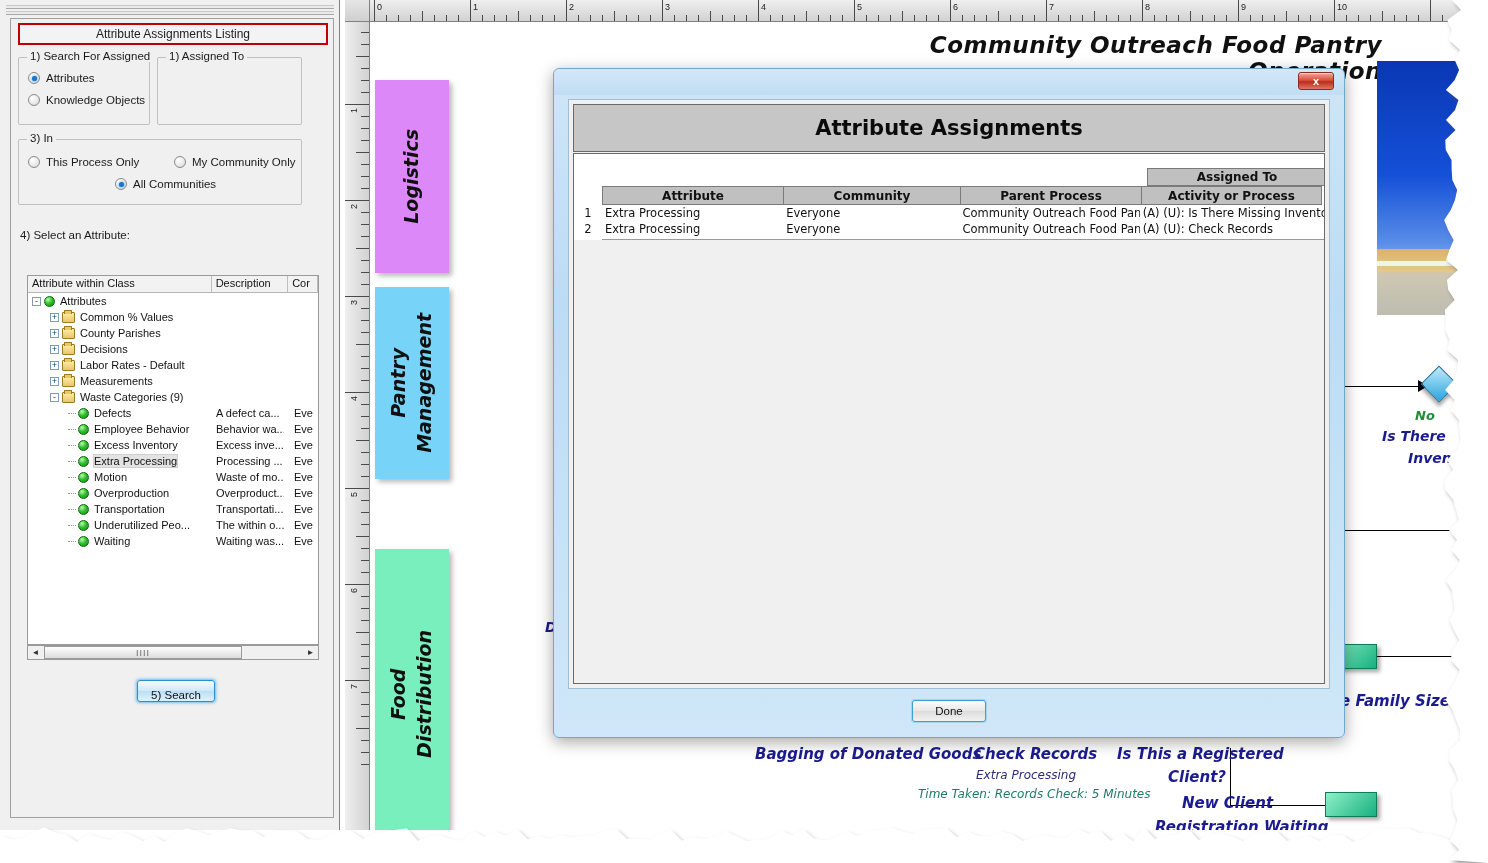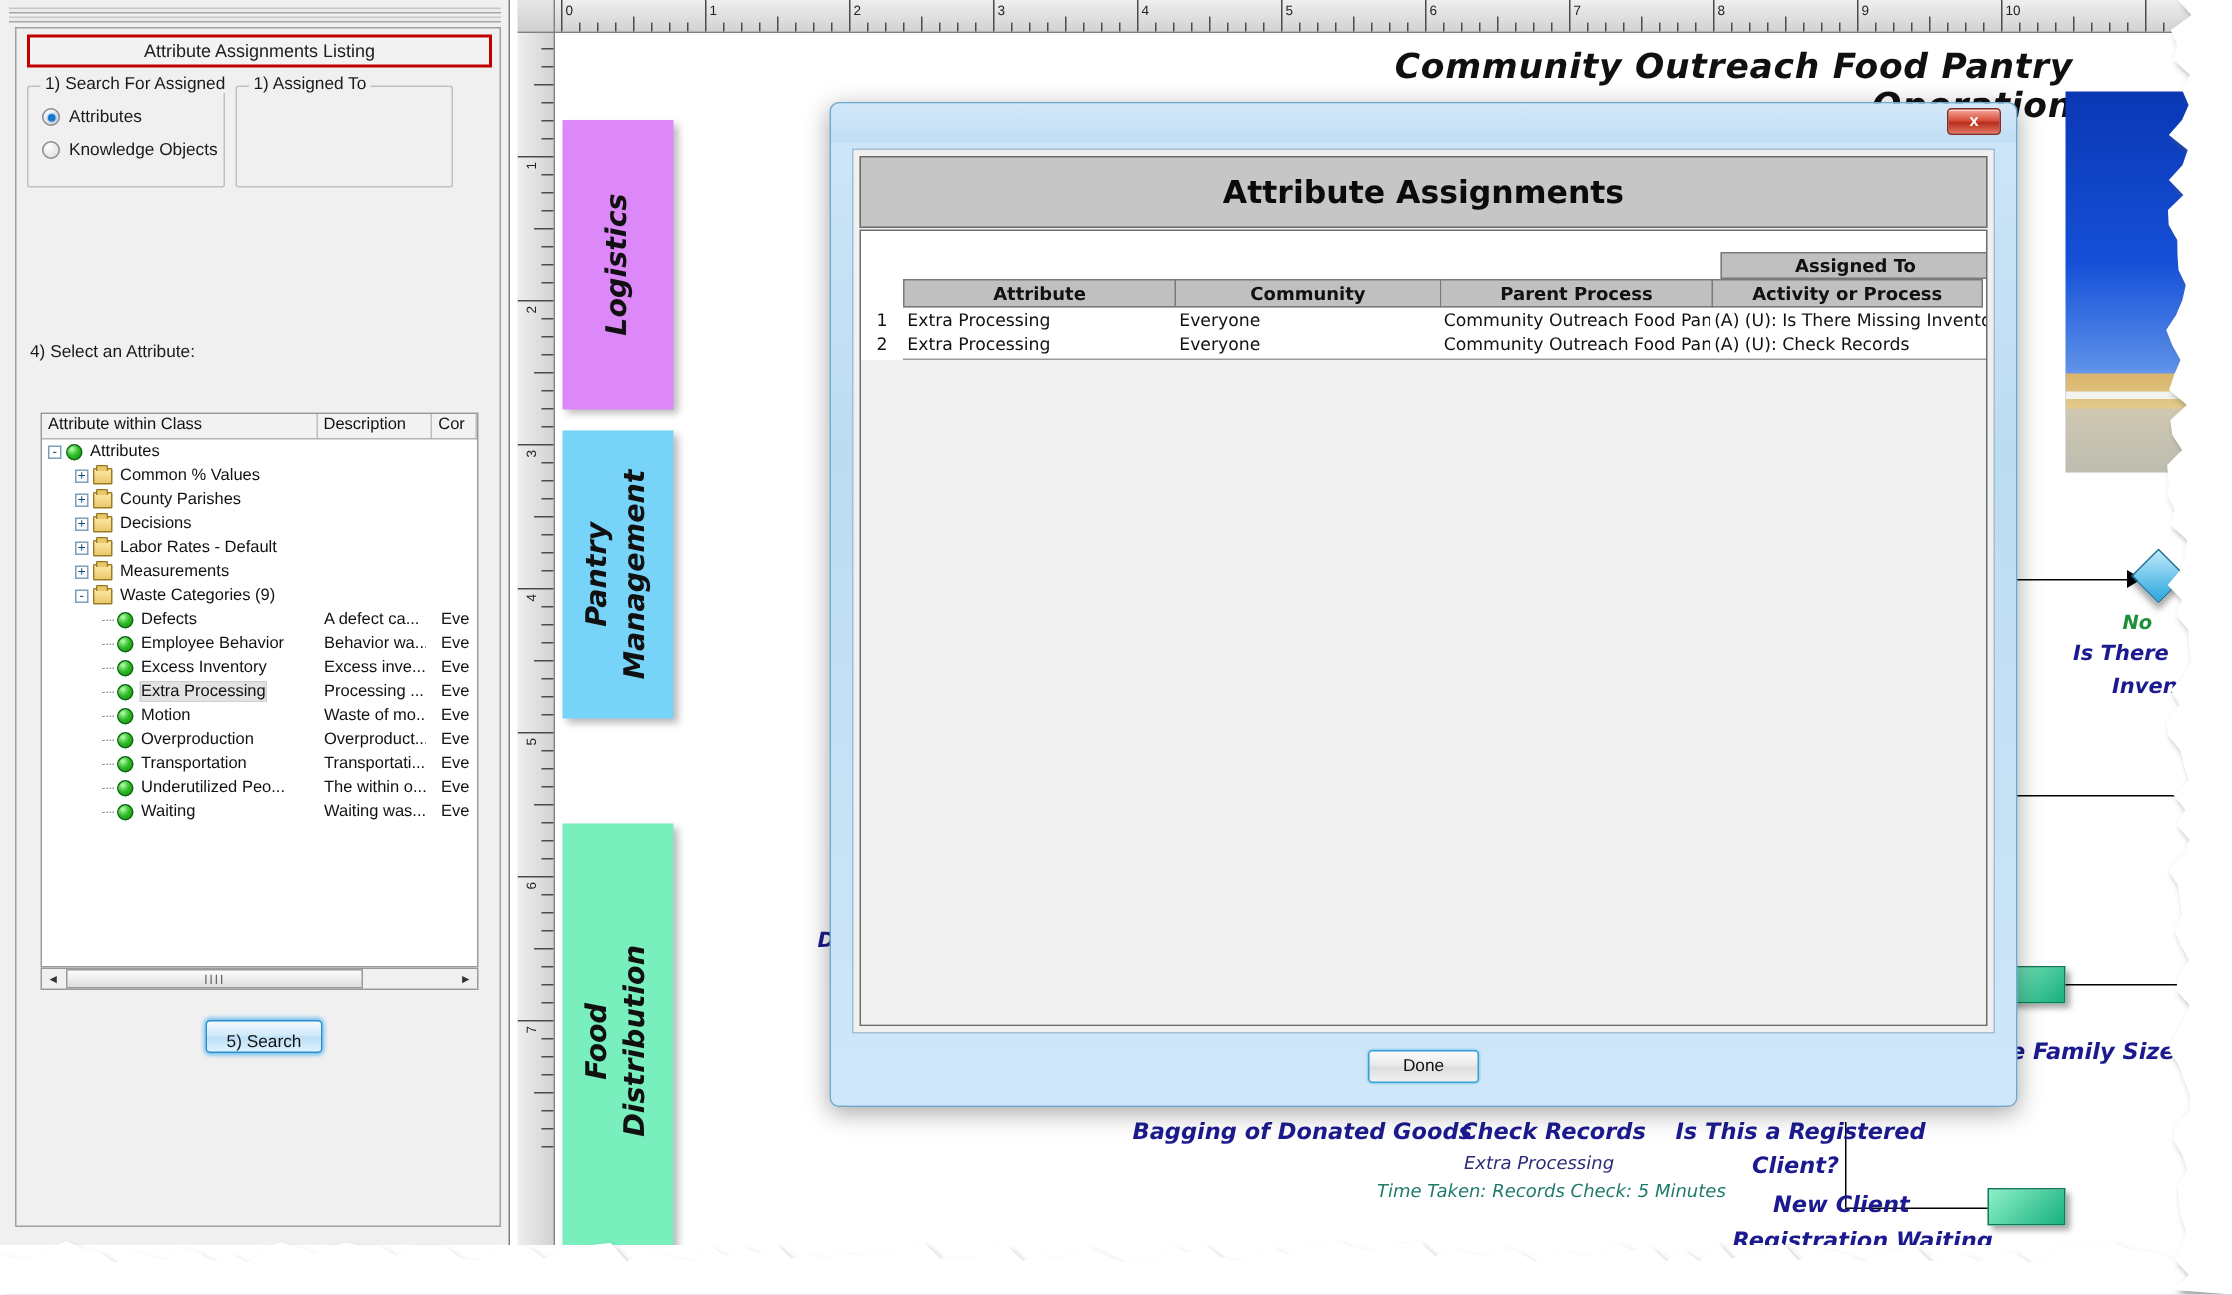--- a/index.html
+++ b/index.html
@@ -272,20 +272,35 @@
             <span class="radio"></span>
             <span>Knowledge Objects</span>
           </div>
         </div>
       </div>
 
       <div class="group" style="left:146px; top:38px; width:145px; height:68px;">
         <div class="glabel">1) Assigned To</div>
       </div>
 
+      <div class="group" style="left:7px; top:120px; width:284px; height:66px;">
+        <div class="glabel">3) In</div>
+        <div class="optrow" style="position:absolute; left:9px; top:16px;">
+          <span class="radio"></span>
+          <span>This Process Only</span>
+        </div>
+        <div class="optrow" style="position:absolute; left:155px; top:16px;">
+          <span class="radio"></span>
+          <span>My Community Only</span>
+        </div>
+        <div class="optrow" style="position:absolute; left:96px; top:38px;">
+          <span class="radio on"></span>
+          <span>All Communities</span>
+        </div>
+      </div>
 
       <div style="position:absolute; left:9px; top:210px; font-size:11.5px; color:#1a1a1a;">4) Select an Attribute:</div>
 
       <div id="tree-outer">
         <div id="tree-head">
           <div style="width:185px;">Attribute within Class</div>
           <div style="width:77px;">Description</div>
           <div style="width:30px;">Cor</div>
         </div>
         <div id="tree-body">

